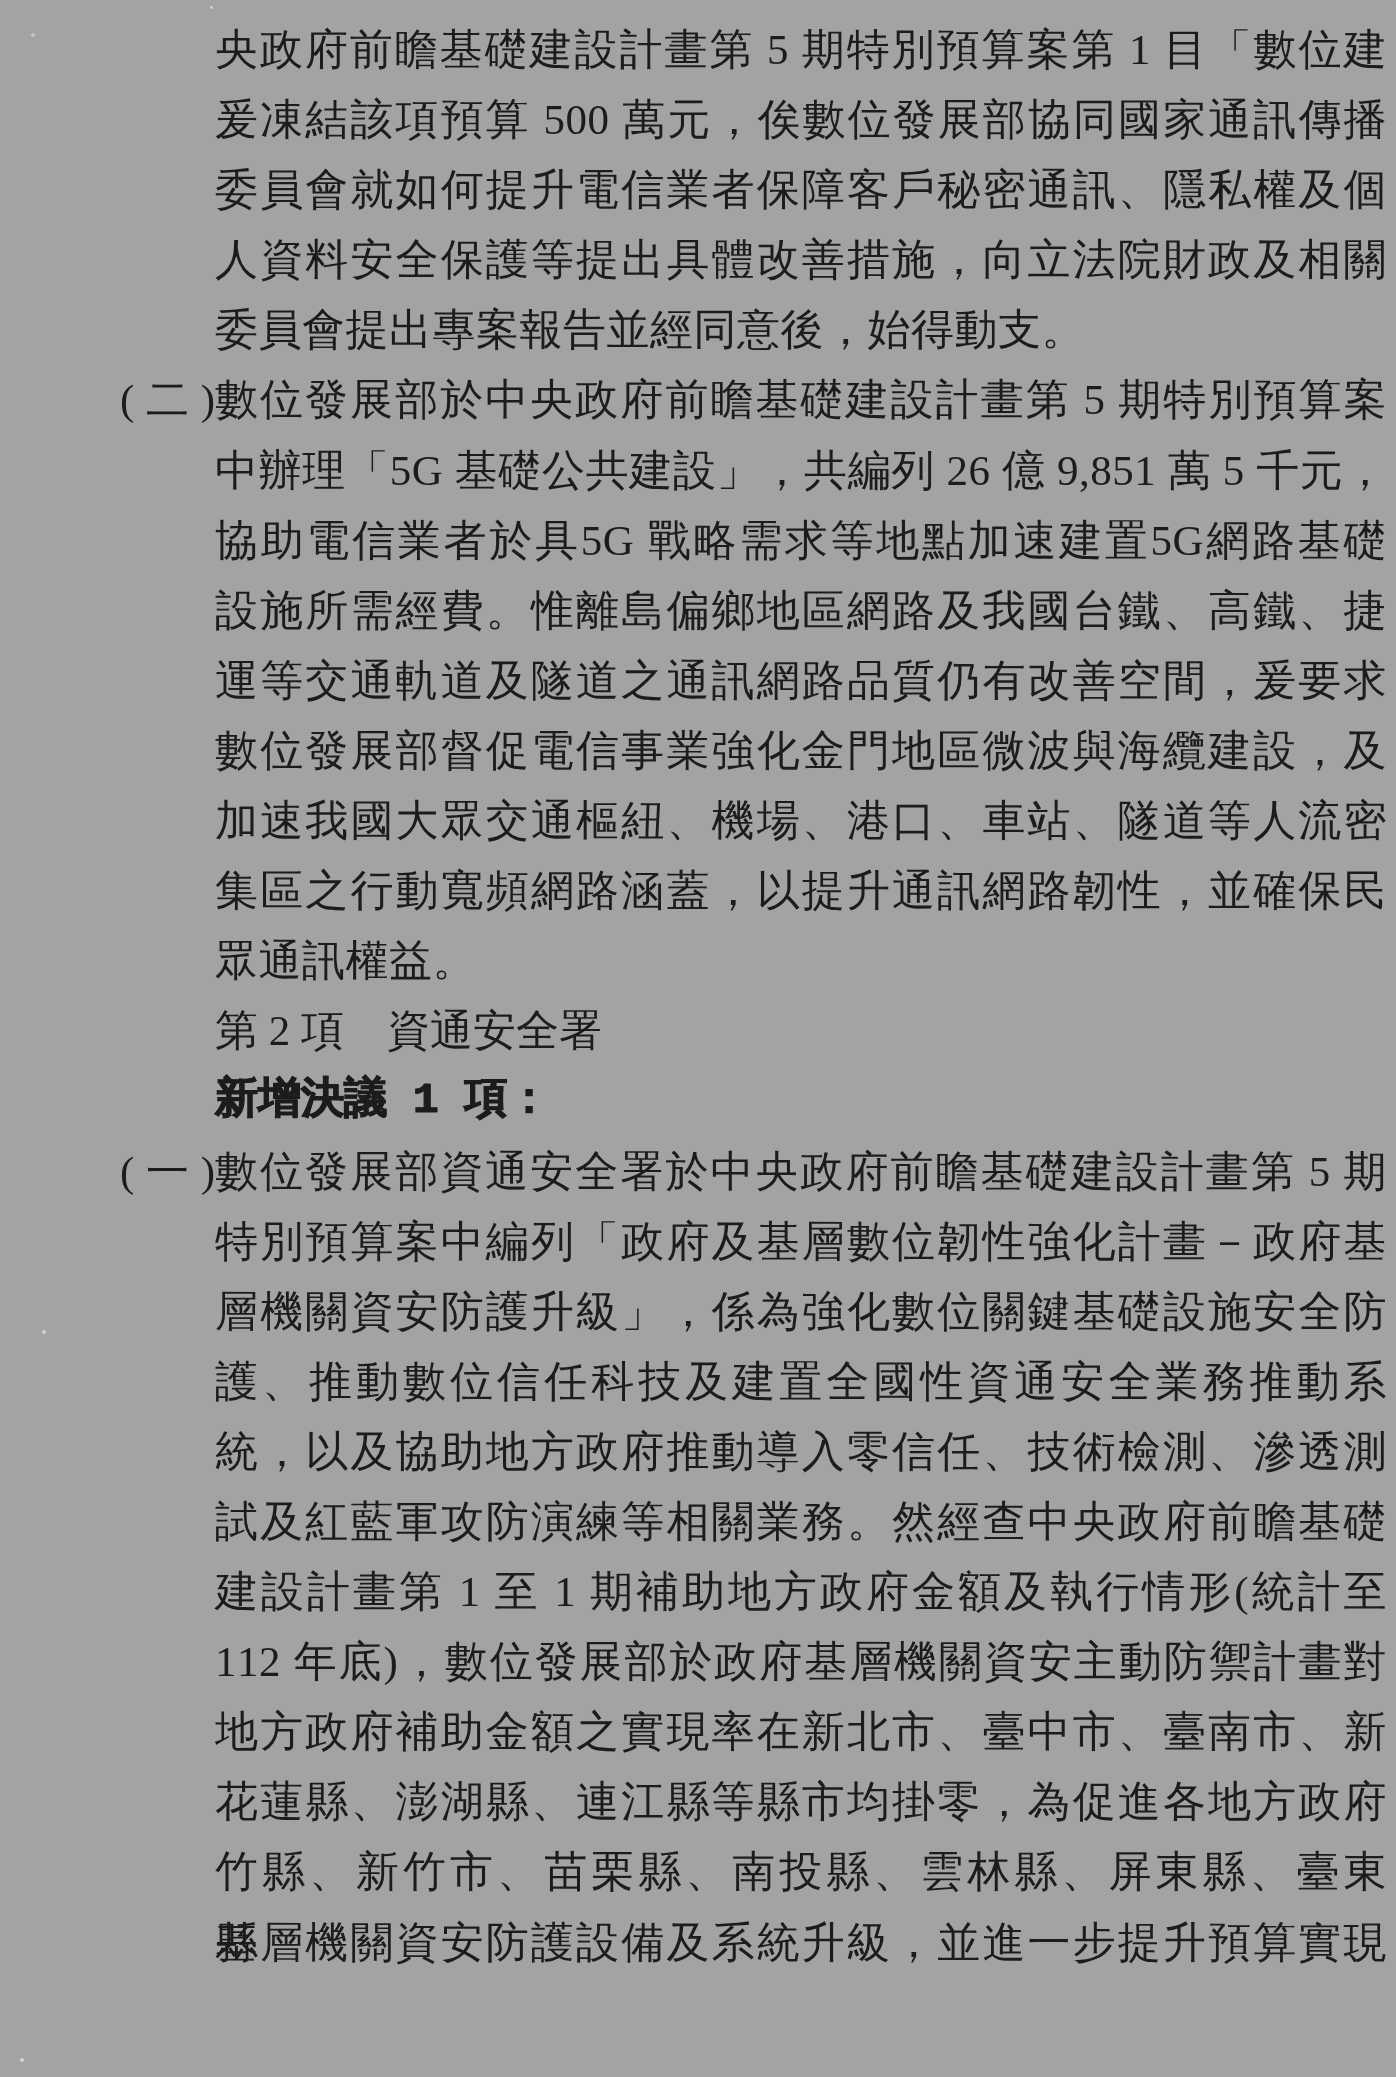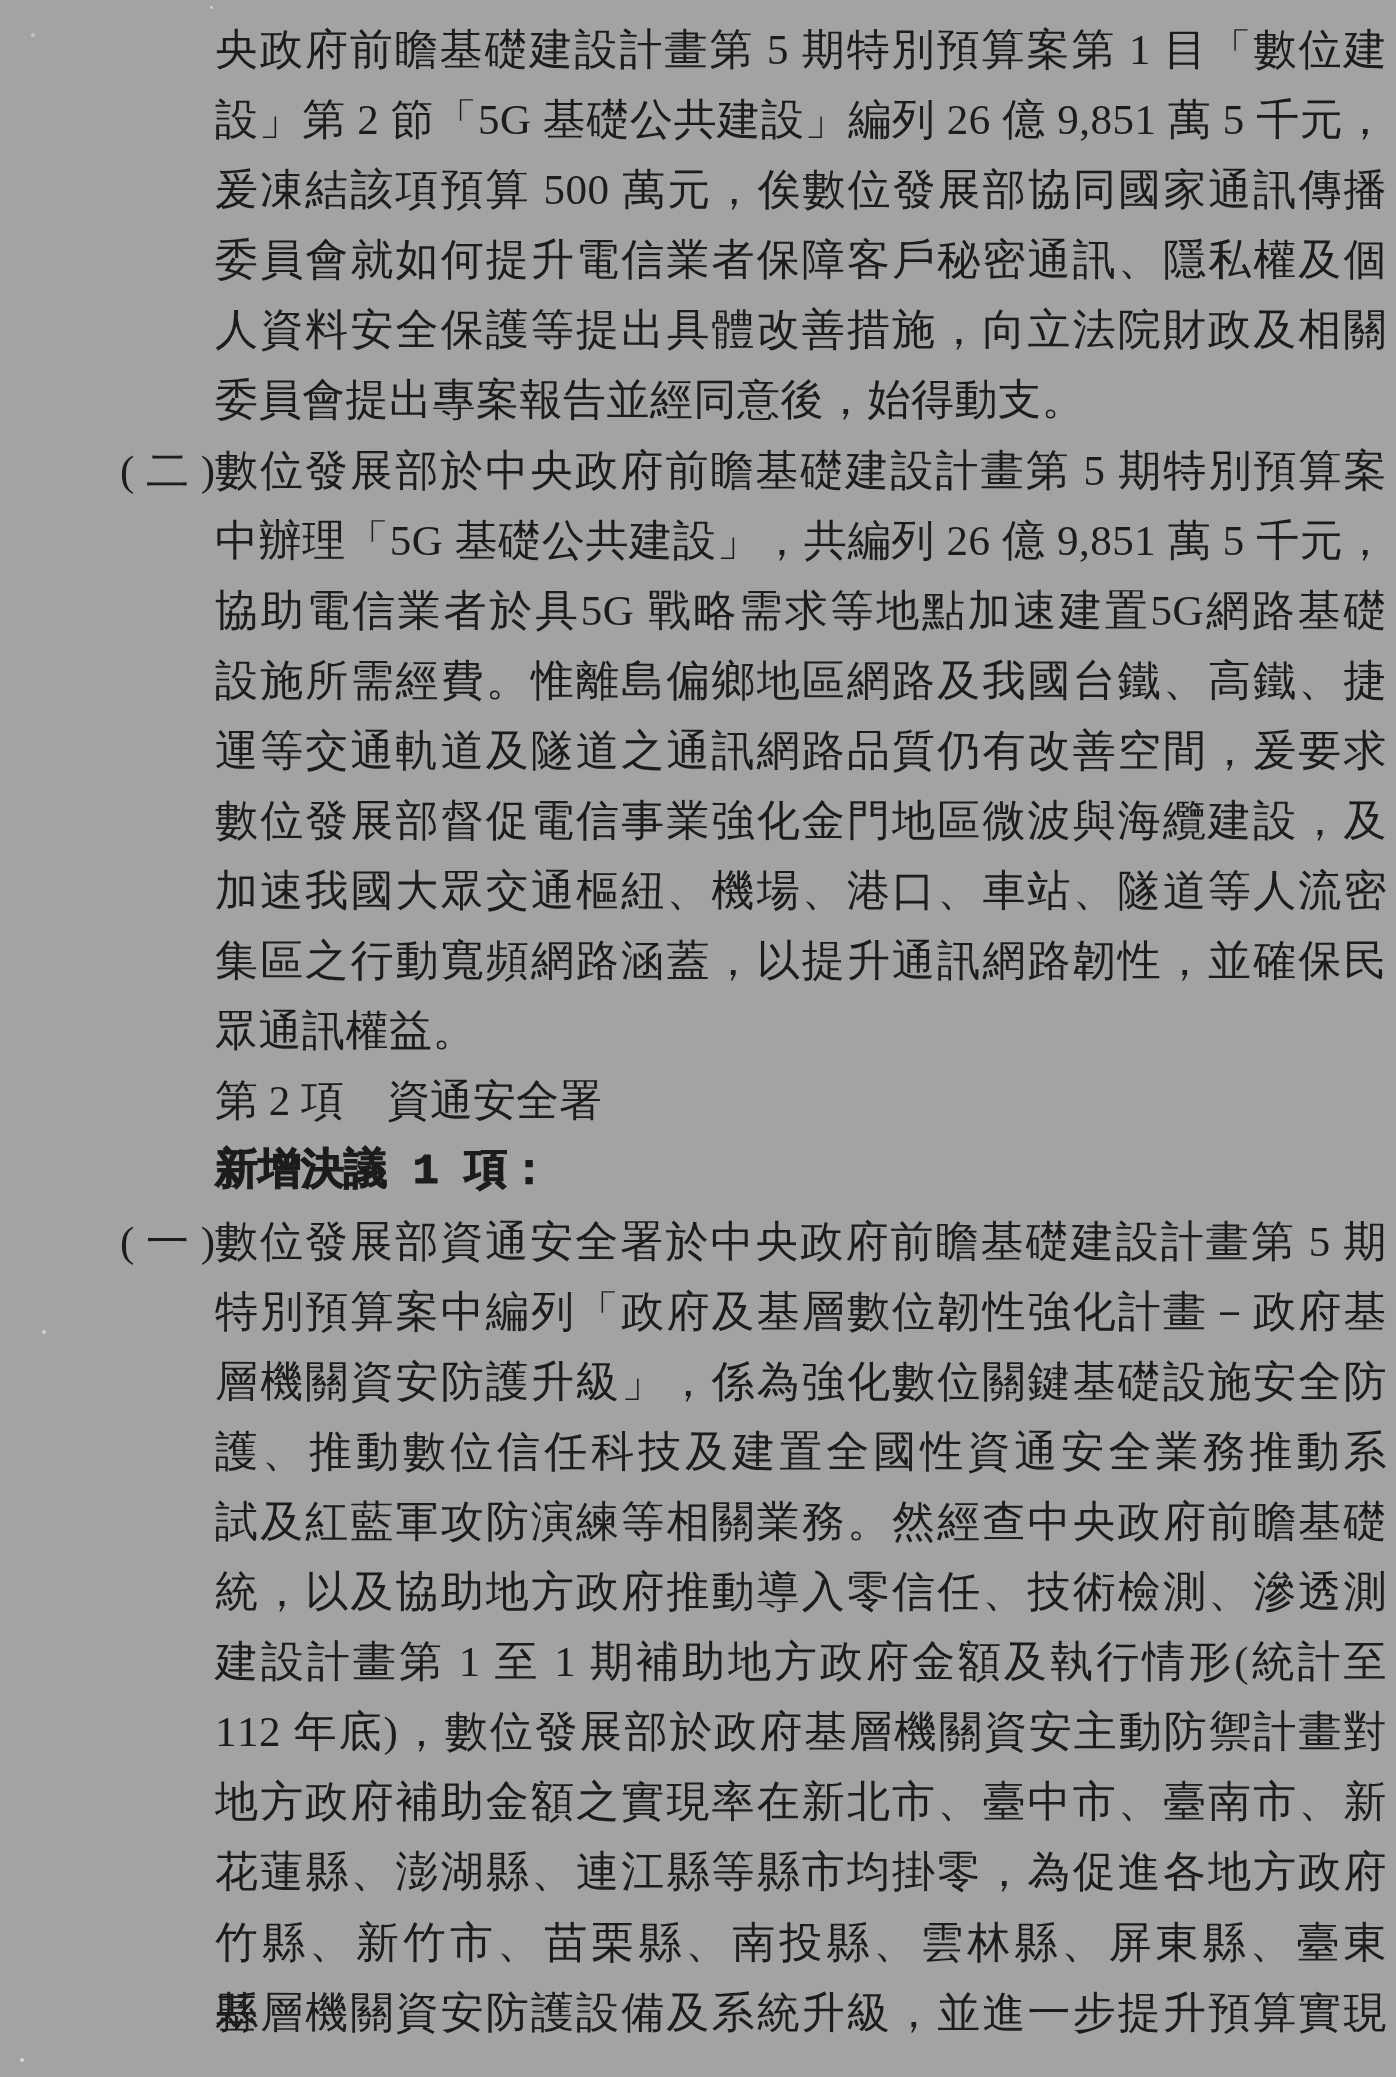--- a/index.html
+++ b/index.html
@@ -64,42 +64,41 @@
     position: absolute;
     border-radius: 50%;
   }
 </style>
 </head>
 <body>
 
 <div class="page">
   <div class="doc" id="doc">
       <div class="line body fill">央政府前瞻基礎建設計畫第 5 期特別預算案第 1 目「數位建</div>
-      <div class="line body fill">設」第 2 節「5G 基礎公共建設」編列 26 億 9,851 萬 5 千元，</div>
       <div class="line body fill">爰凍結該項預算 500 萬元，俟數位發展部協同國家通訊傳播</div>
       <div class="line body fill">委員會就如何提升電信業者保障客戶秘密通訊、隱私權及個</div>
       <div class="line body fill">人資料安全保護等提出具體改善措施，向立法院財政及相關</div>
       <div class="line body">委員會提出專案報告並經同意後，始得動支。</div>
       <div class="line body fill"><span class="marker">(二)</span>數位發展部於中央政府前瞻基礎建設計畫第 5 期特別預算案</div>
       <div class="line body fill">中辦理「5G 基礎公共建設」，共編列 26 億 9,851 萬 5 千元，</div>
       <div class="line body fill">協助電信業者於具5G 戰略需求等地點加速建置5G網路基礎</div>
       <div class="line body fill">設施所需經費。惟離島偏鄉地區網路及我國台鐵、高鐵、捷</div>
       <div class="line body fill">運等交通軌道及隧道之通訊網路品質仍有改善空間，爰要求</div>
       <div class="line body fill">數位發展部督促電信事業強化金門地區微波與海纜建設，及</div>
       <div class="line body fill">加速我國大眾交通樞紐、機場、港口、車站、隧道等人流密</div>
       <div class="line body fill">集區之行動寬頻網路涵蓋，以提升通訊網路韌性，並確保民</div>
       <div class="line body">眾通訊權益。</div>
       <div class="line heading">第 2 項　資通安全署</div>
       <div class="line heading-bold">新增決議 1 項：</div>
       <div class="line body fill"><span class="marker">(一)</span>數位發展部資通安全署於中央政府前瞻基礎建設計畫第 5 期</div>
       <div class="line body fill">特別預算案中編列「政府及基層數位韌性強化計畫－政府基</div>
       <div class="line body fill">層機關資安防護升級」，係為強化數位關鍵基礎設施安全防</div>
       <div class="line body fill">護、推動數位信任科技及建置全國性資通安全業務推動系</div>
+      <div class="line body fill">統，以及協助地方政府推動導入零信任、技術檢測、滲透測</div>
       <div class="line body fill">試及紅藍軍攻防演練等相關業務。然經查中央政府前瞻基礎</div>
-      <div class="line body fill">統，以及協助地方政府推動導入零信任、技術檢測、滲透測</div>
       <div class="line body fill">建設計畫第 1 至 1 期補助地方政府金額及執行情形(統計至</div>
       <div class="line body fill">112 年底)，數位發展部於政府基層機關資安主動防禦計畫對</div>
       <div class="line body fill">地方政府補助金額之實現率在新北市、臺中市、臺南市、新</div>
       <div class="line body fill">花蓮縣、澎湖縣、連江縣等縣市均掛零，為促進各地方政府</div>
       <div class="line body fill">竹縣、新竹市、苗栗縣、南投縣、雲林縣、屏東縣、臺東縣、</div>
       <div class="line body fill">基層機關資安防護設備及系統升級，並進一步提升預算實現</div>
     </div>
 <div class="speck" style="left: 31px; top: 33px; width: 4px; height: 4px; background: rgb(198, 198, 198);"></div>
     <div class="speck" style="left: 210px; top: 6px; width: 3px; height: 3px; background: rgb(210, 210, 210);"></div>
     <div class="speck" style="left: 42px; top: 1330px; width: 4px; height: 4px; background: rgb(208, 208, 208);"></div>

